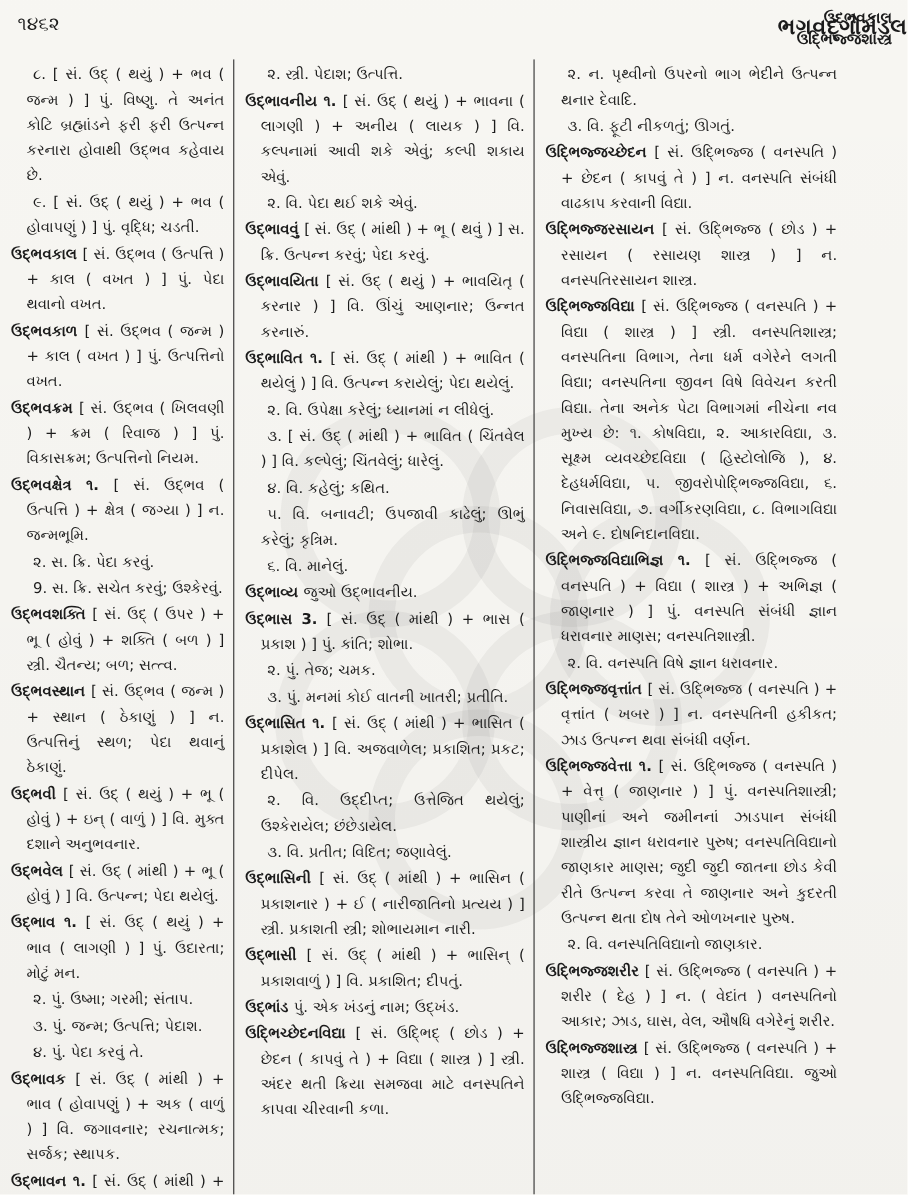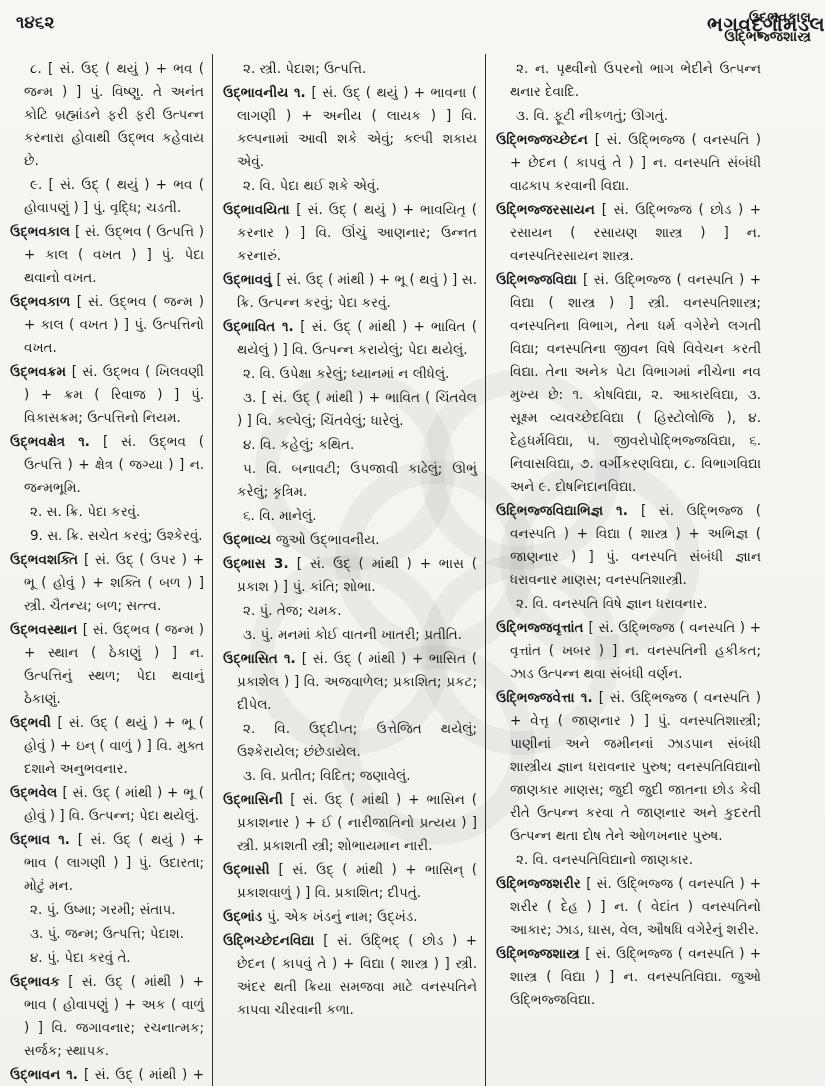--- a/index.html
+++ b/index.html
@@ -9,21 +9,21 @@
     background:#fbfaf6;
     overflow:hidden;
     font-family:"DejaVu Sans", sans-serif;
     color:#1b1b1b;
   }
   .scan-tint{position:absolute;inset:0;background:linear-gradient(180deg,rgba(0,0,0,0.015),rgba(0,0,0,0.035));pointer-events:none;}
   .header{
     position:absolute;top:4px;left:0;right:0;height:48px;
     padding:0 14px;box-sizing:border-box;
   }
-  .page-num{position:absolute;left:16px;top:8px;font-size:17px;font-weight:bold;}
+  .page-num{position:absolute;left:16px;top:8px;font-size:17px;font-weight:normal;}
   .book-title{position:absolute;left:0;right:0;top:8px;text-align:right;font-size:20px;font-weight:bold;letter-spacing:.5px;}
   .guides{position:absolute;right:14px;top:4px;text-align:right;font-weight:bold;font-size:14px;line-height:19px;}
   .body{
     position:absolute;top:54px;bottom:0;left:0;right:0;
     display:flex;
   }
   .col{
     box-sizing:border-box;
     overflow:hidden;
     padding:2px 8px 4px 10px;
@@ -90,22 +90,22 @@
         <div class="para entry"><b class="head">ઉદ્ભાવન ૧. </b>[ સં. ઉદ્ ( માંથી ) + ભાવ ( હોવાપણું ) + અન ( નામ બનાવનાર પ્રત્યય ) ] ન. ઉત્પાદન; પેદા કરવું તે; સર્જન; ઉત્પન્ન કરવાપણું.</div>
         <div class="para sense">૨. ન. ઉત્પ્રેક્ષા; ધારણા; અટકળ.</div>
         <div class="para sense">૩. ન. કલ્પના; ખ્યાલ; તર્ક.</div>
         <div class="para sense">૪. ન. ચિંતન; વિચાર.</div>
         <div class="para sense">૫. ન. ધ્યાન ન આપવાપણું.</div>
       </div>
     <div class="col col-1">
         <div class="para sense">૨. સ્ત્રી. પેદાશ; ઉત્પત્તિ.</div>
         <div class="para entry"><b class="head">ઉદ્ભાવનીય ૧. </b>[ સં. ઉદ્ ( થયું ) + ભાવના ( લાગણી ) + અનીય ( લાયક ) ] વિ. કલ્પનામાં આવી શકે એવું; કલ્પી શકાય એવું.</div>
         <div class="para sense">૨. વિ. પેદા થઈ શકે એવું.</div>
+        <div class="para entry"><b class="head">ઉદ્ભાવવું </b>[ સં. ઉદ્ ( માંથી ) + ભૂ ( થવું ) ] સ. ક્રિ. ઉત્પન્ન કરવું; પેદા કરવું.</div>
         <div class="para entry"><b class="head">ઉદ્ભાવયિતા </b>[ સં. ઉદ્ ( થયું ) + ભાવયિતૃ ( કરનાર ) ] વિ. ઊંચું આણનાર; ઉન્નત કરનારું.</div>
-        <div class="para entry"><b class="head">ઉદ્ભાવવું </b>[ સં. ઉદ્ ( માંથી ) + ભૂ ( થવું ) ] સ. ક્રિ. ઉત્પન્ન કરવું; પેદા કરવું.</div>
         <div class="para entry"><b class="head">ઉદ્ભાવિત ૧. </b>[ સં. ઉદ્ ( માંથી ) + ભાવિત ( થયેલું ) ] વિ. ઉત્પન્ન કરાયેલું; પેદા થયેલું.</div>
         <div class="para sense">૨. વિ. ઉપેક્ષા કરેલું; ધ્યાનમાં ન લીધેલું.</div>
         <div class="para sense">૩. [ સં. ઉદ્ ( માંથી ) + ભાવિત ( ચિંતવેલ ) ] વિ. કલ્પેલું; ચિંતવેલું; ધારેલું.</div>
         <div class="para sense">૪. વિ. કહેલું; કથિત.</div>
         <div class="para sense">૫. વિ. બનાવટી; ઉપજાવી કાઢેલું; ઊભું કરેલું; કૃત્રિમ.</div>
         <div class="para sense">૬. વિ. માનેલું.</div>
         <div class="para entry"><b class="head">ઉદ્ભાવ્ય </b>જુઓ ઉદ્ભાવનીય.</div>
         <div class="para entry"><b class="head">ઉદ્ભાસ 3. </b>[ સં. ઉદ્ ( માંથી ) + ભાસ ( પ્રકાશ ) ] પું. કાંતિ; શોભા.</div>
         <div class="para sense">૨. પું. તેજ; ચમક.</div>
         <div class="para sense">૩. પું. મનમાં કોઈ વાતની ખાતરી; પ્રતીતિ.</div>

